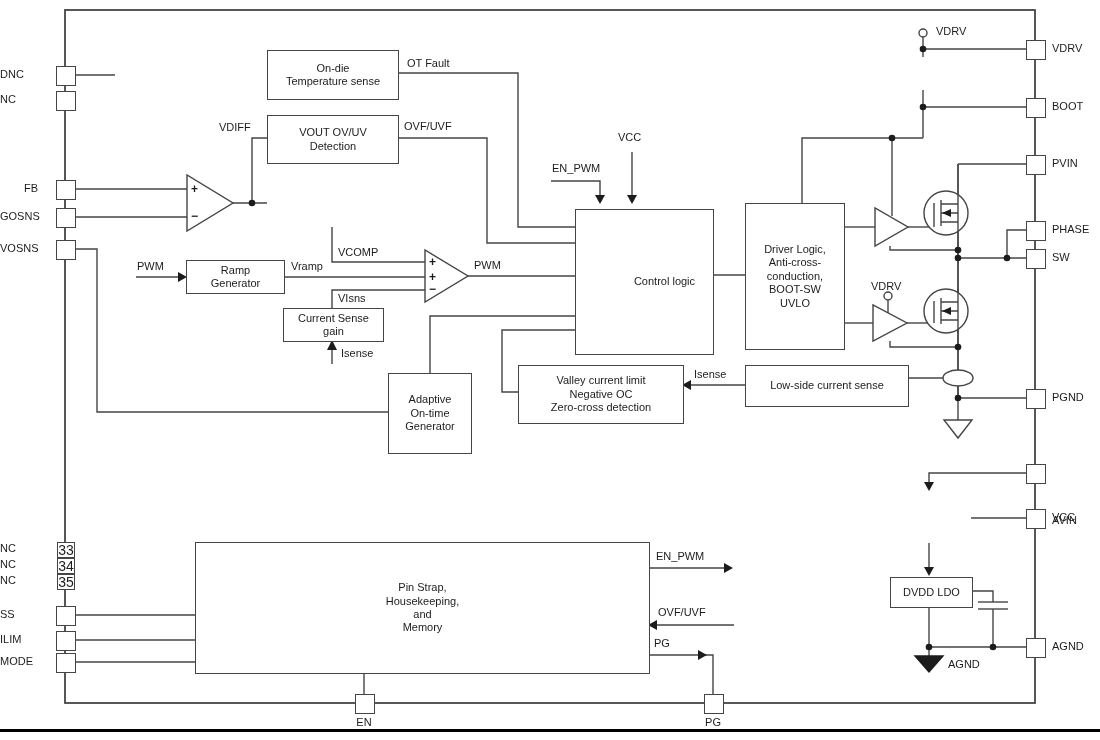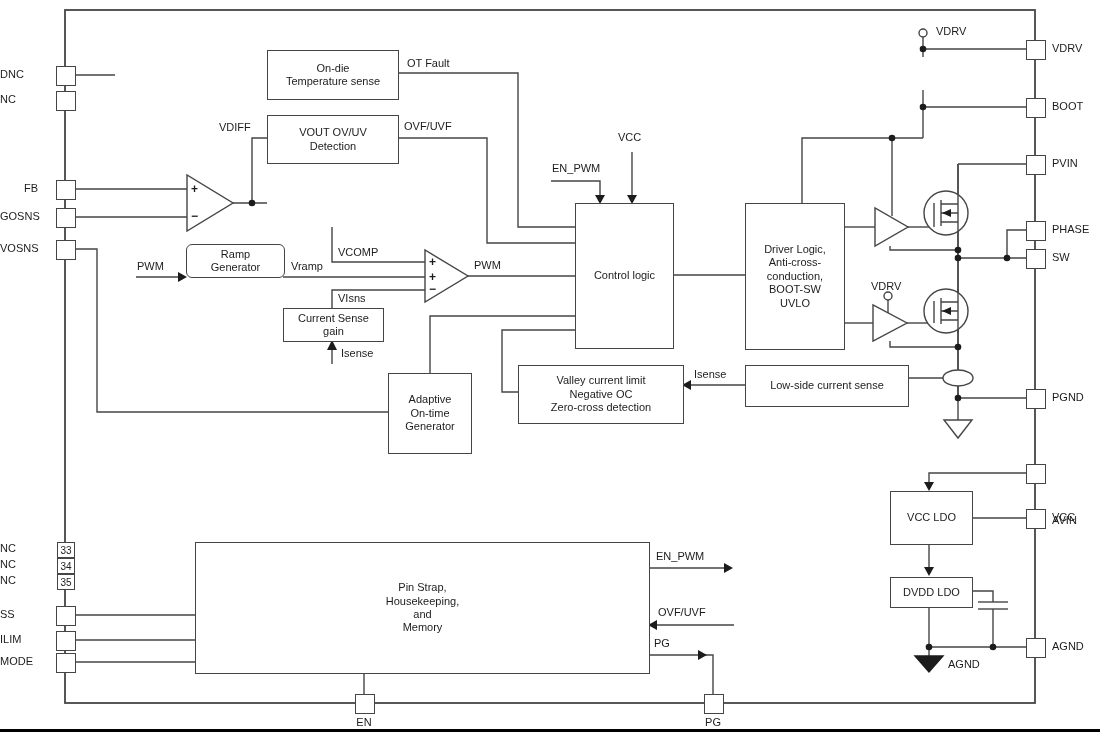--- a/index.html
+++ b/index.html
@@ -3,21 +3,21 @@
 <meta charset="utf-8">
 <style>
   html,body{margin:0;padding:0;background:#fff;}
   .diagram{position:relative;width:1100px;height:740px;background:#fff;
     font-family:"Liberation Sans",sans-serif;color:#1c1c1c;overflow:hidden;}
   .wires{position:absolute;left:0;top:0;}
   .block{position:absolute;border:1.4px solid #454545;background:#fff;
     display:flex;align-items:center;justify-content:center;text-align:center;
     white-space:pre-line;font-size:11px;line-height:1.22;z-index:3;}
   .pin{position:absolute;width:18px;height:18px;border:1.4px solid #454545;background:#fff;z-index:4;}
-  .pin.small{width:16px;height:14px;font-size:10px;display:flex;align-items:center;justify-content:center;text-align:right;}
+  .pin.small{width:16px;height:14px;font-size:14px;display:flex;align-items:center;justify-content:center;text-align:right;}
   .lbl{position:absolute;font-size:11px;white-space:nowrap;z-index:5;}
   .lbl.ra{text-align:left;}
   .lbl.ctr{text-align:center;}
   .sig{position:absolute;font-size:11px;white-space:nowrap;z-index:5;}
   .sign{position:absolute;font-size:12px;font-weight:bold;z-index:6;line-height:1;}
   .pagerule{position:absolute;left:0;top:729px;width:1100px;height:3px;background:#000;z-index:2;}
 </style>
 </head>
 <body>
 
@@ -160,42 +160,41 @@
       <polygon points="724,563 724,573 733,568"></polygon>
       <polygon points="657,620 657,630 648,625"></polygon>
       <polygon points="698,650 698,660 707,655"></polygon>
     </g>
   </svg>
 
   <div class="block" style="left:267px;top:50px;width:130px;height:48px;">On-die
 Temperature sense</div>
   <div class="block" style="left:267px;top:115px;width:130px;height:47px;">VOUT OV/UV
 Detection</div>
-  <div class="block" style="left:186px;top:244px;width:97px;height:32px;border-radius:6px;">Ramp
+  <div class="block" style="left:186px;top:260px;width:97px;height:32px;">Ramp
 Generator</div>
   <div class="block" style="left:283px;top:308px;width:99px;height:32px;">Current Sense
 gain</div>
   <div class="block" style="left:388px;top:373px;width:82px;height:79px;">Adaptive
 On-time
 Generator</div>
-  <div class="block" style="left:575px;top:203px;width:97px;height:144px;">Control logic</div>
+  <div class="block" style="left:575px;top:209px;width:97px;height:144px;padding-left:40px;">Control logic</div>
   <div class="block" style="left:518px;top:365px;width:164px;height:57px;">Valley current limit
 Negative OC
 Zero-cross detection</div>
   <div class="block" style="left:745px;top:365px;width:162px;height:40px;">Low-side current sense</div>
   <div class="block" style="left:745px;top:203px;width:98px;height:145px;">Driver Logic,
 Anti-cross-
 conduction,
 BOOT-SW
 UVLO</div>
   <div class="block" style="left:195px;top:542px;width:453px;height:130px;">Pin Strap,
 Housekeeping,
 and
 Memory</div>
-  <div class="block" style="left:890px;top:491px;width:81px;height:52px;">VCC LDO</div>
   <div class="block" style="left:890px;top:577px;width:81px;height:29px;">DVDD LDO</div>
 
   <div class="pin" style="left:56px;top:66px;"></div>
   <div class="pin" style="left:56px;top:91px;"></div>
   <div class="pin" style="left:56px;top:180px;"></div>
   <div class="pin" style="left:56px;top:208px;"></div>
   <div class="pin" style="left:56px;top:240px;"></div>
   <div class="pin small" style="left:57px;top:542px;">33</div>
   <div class="pin small" style="left:57px;top:558px;">34</div>
   <div class="pin small" style="left:57px;top:574px;">35</div>

